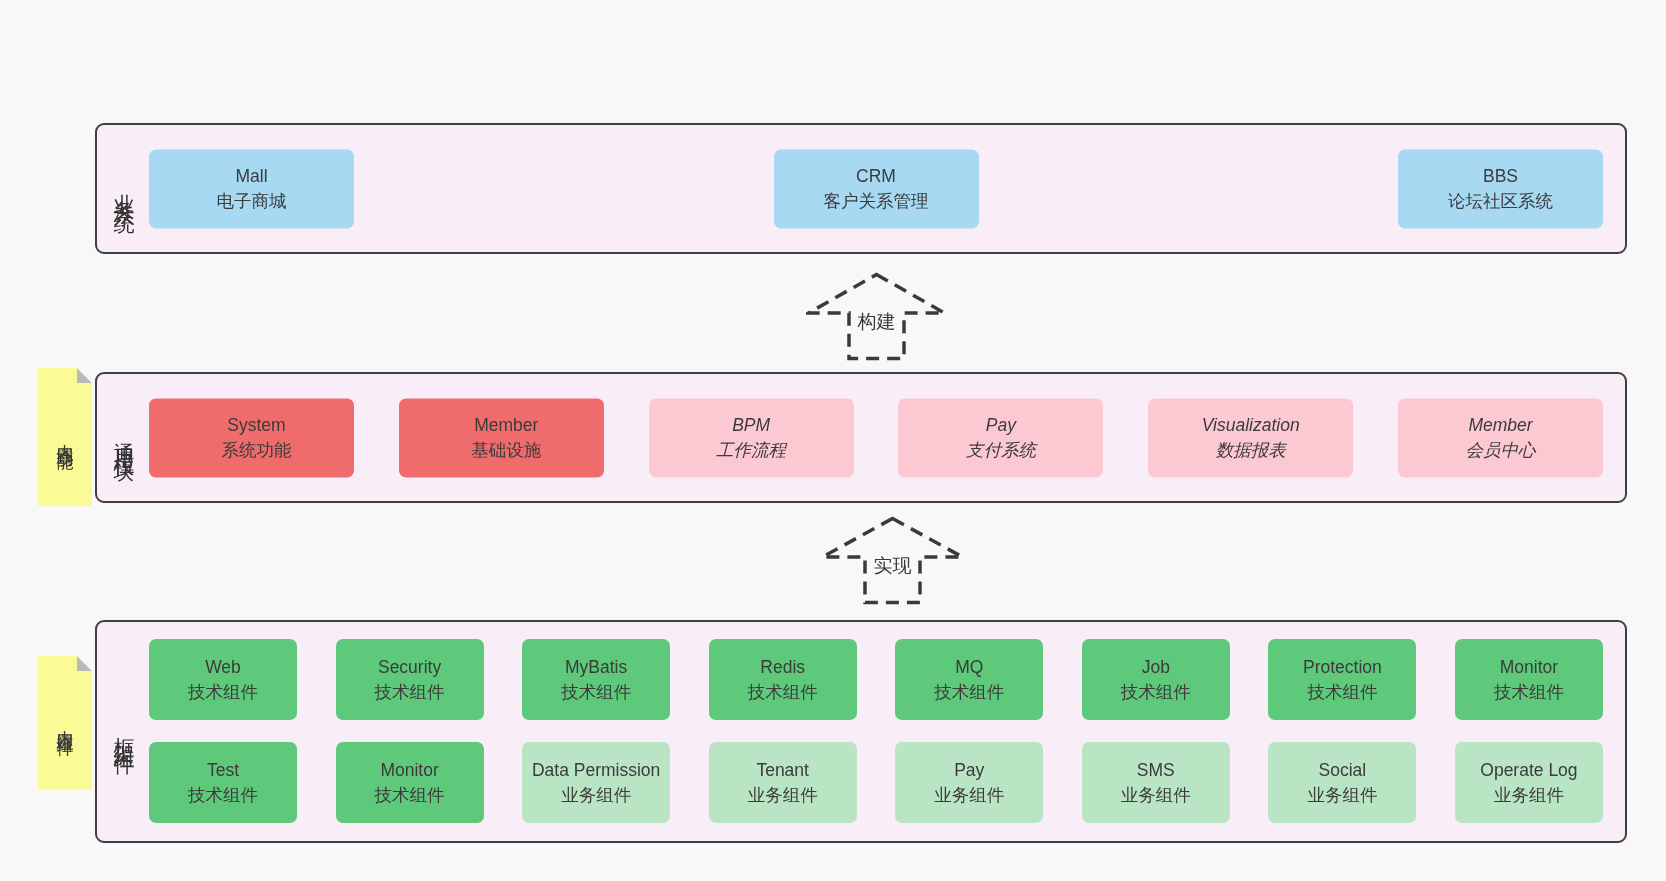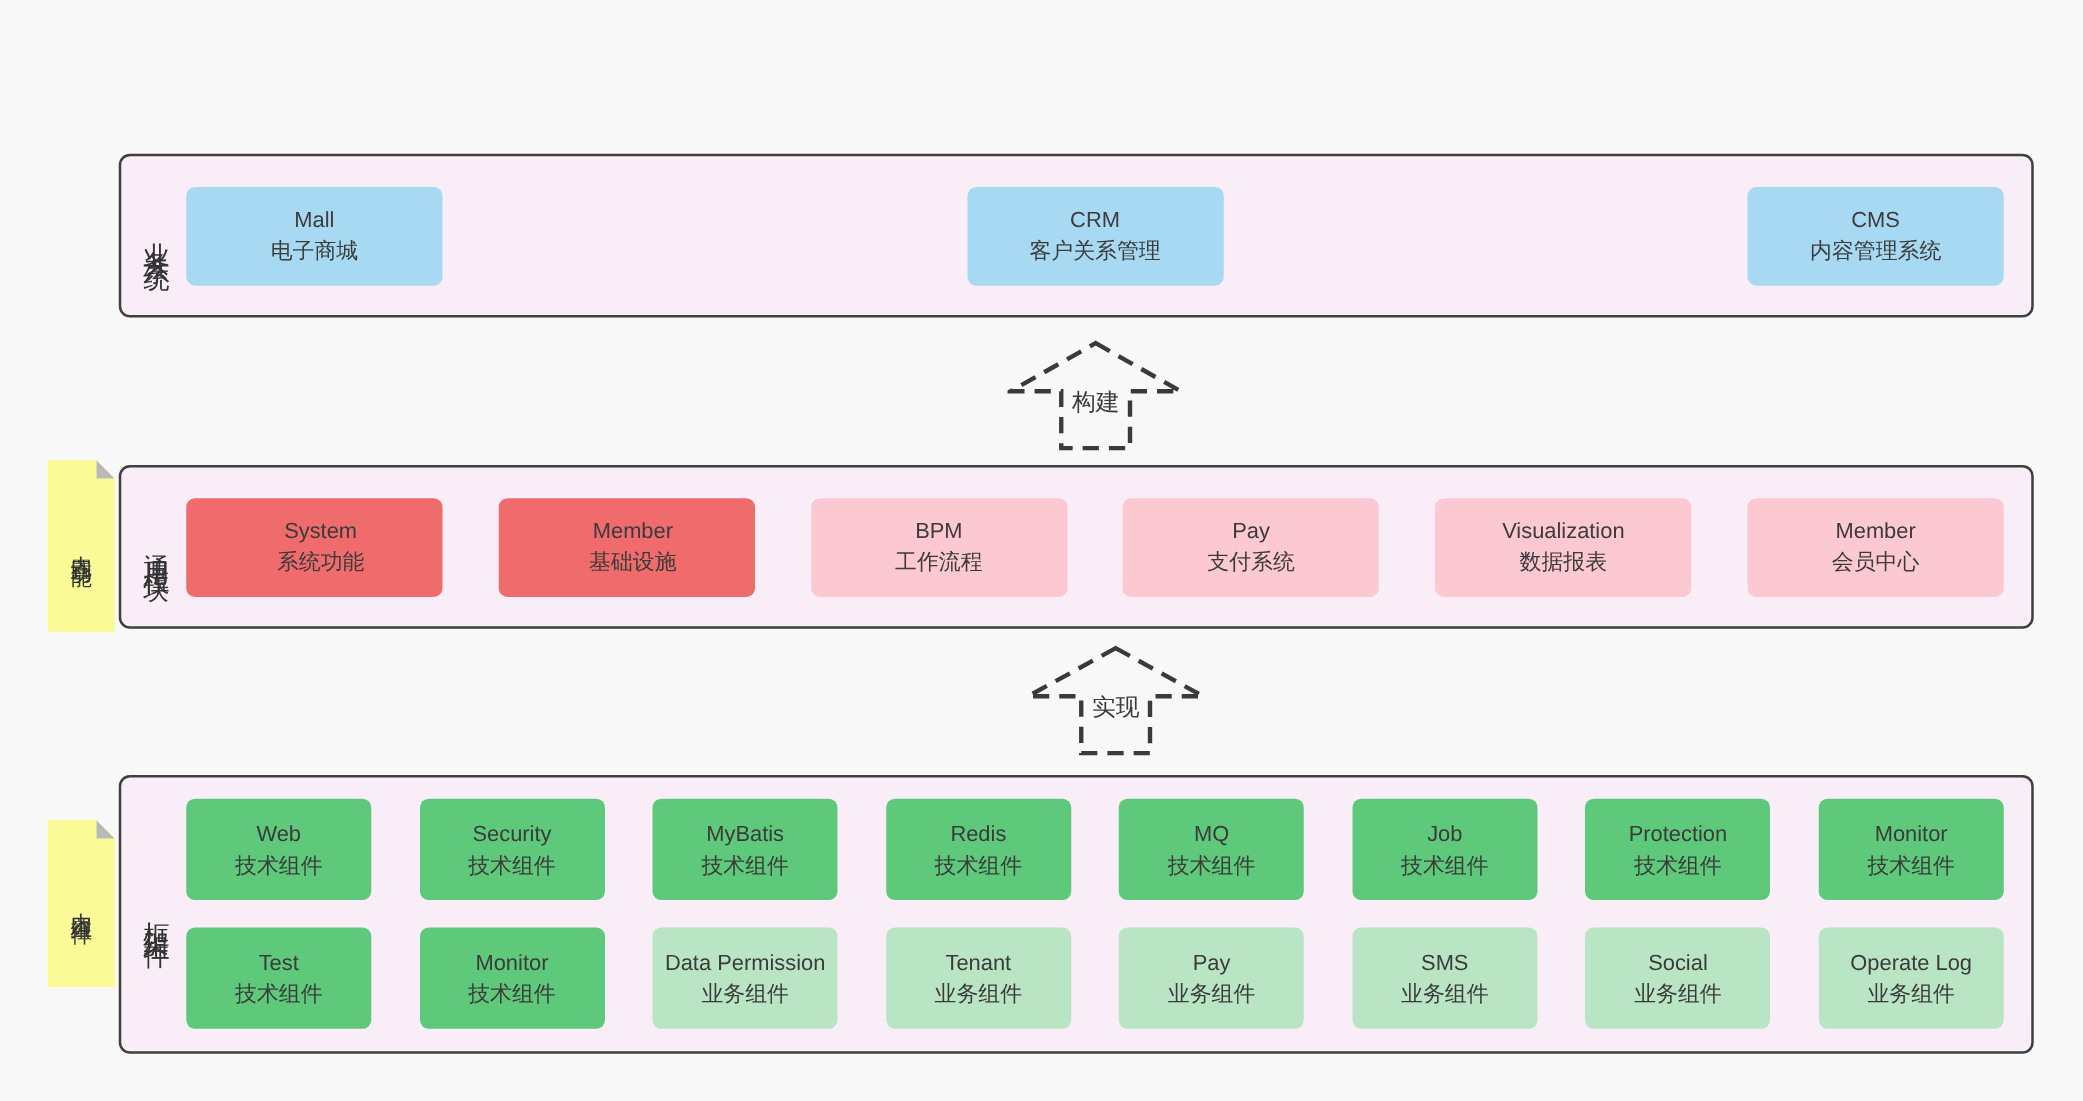--- a/index.html
+++ b/index.html
@@ -34,21 +34,21 @@
   .box{
     border-radius:7px;display:flex;flex-direction:column;
     align-items:center;justify-content:center;text-align:center;
     font-size:17.5px;line-height:1.42;color:#3b3b3b;
     box-sizing:border-box;padding:4px 6px;
   }
   .box.wide{width:205px;height:79px;}
   .box.small{width:148px;height:81px;}
   .box.blue{background:#a7d9f3;}
   .box.red{background:#f06c6c;padding-left:16px;}
-  .box.pink{background:#fcc8d2;}
+  .box.pink{background:#fcc8d2;font-style:italic;}
   .box.green{background:#5ec97a;}
   .box.lightgreen{background:#b9e5c4;}
 
   .sticky{
     position:absolute;width:54px;background:#fafa96;z-index:3;
     display:flex;align-items:center;justify-content:center;
     clip-path:polygon(0 0, calc(100% - 15px) 0, 100% 15px, 100% 100%, 0 100%);
   }
   .sticky::after{
     content:'';position:absolute;top:0;right:0;width:15px;height:15px;
@@ -78,22 +78,22 @@
   <div class="boxes-row">
     <div class="box wide blue">
       <span>Mall</span>
       <span>电子商城</span>
     </div>
     <div class="box wide blue">
       <span>CRM</span>
       <span>客户关系管理</span>
     </div>
     <div class="box wide blue">
-      <span>CMS</span>
-      <span>内容管理系统</span>
+      <span>BBS</span>
+      <span>论坛社区系统</span>
     </div>
   </div>
 </div>
 
 <svg class="arrow" id="arrow-build" width="141" height="89" viewBox="0 0 141 89">
   <polygon points="70.5,2.5 138.5,41 98,41 98,86.5 43,86.5 43,41 2.5,41"></polygon>
   <rect x="46" y="33" width="49" height="31"></rect>
   <text x="70.5" y="56">构建</text>
 </svg>
 

